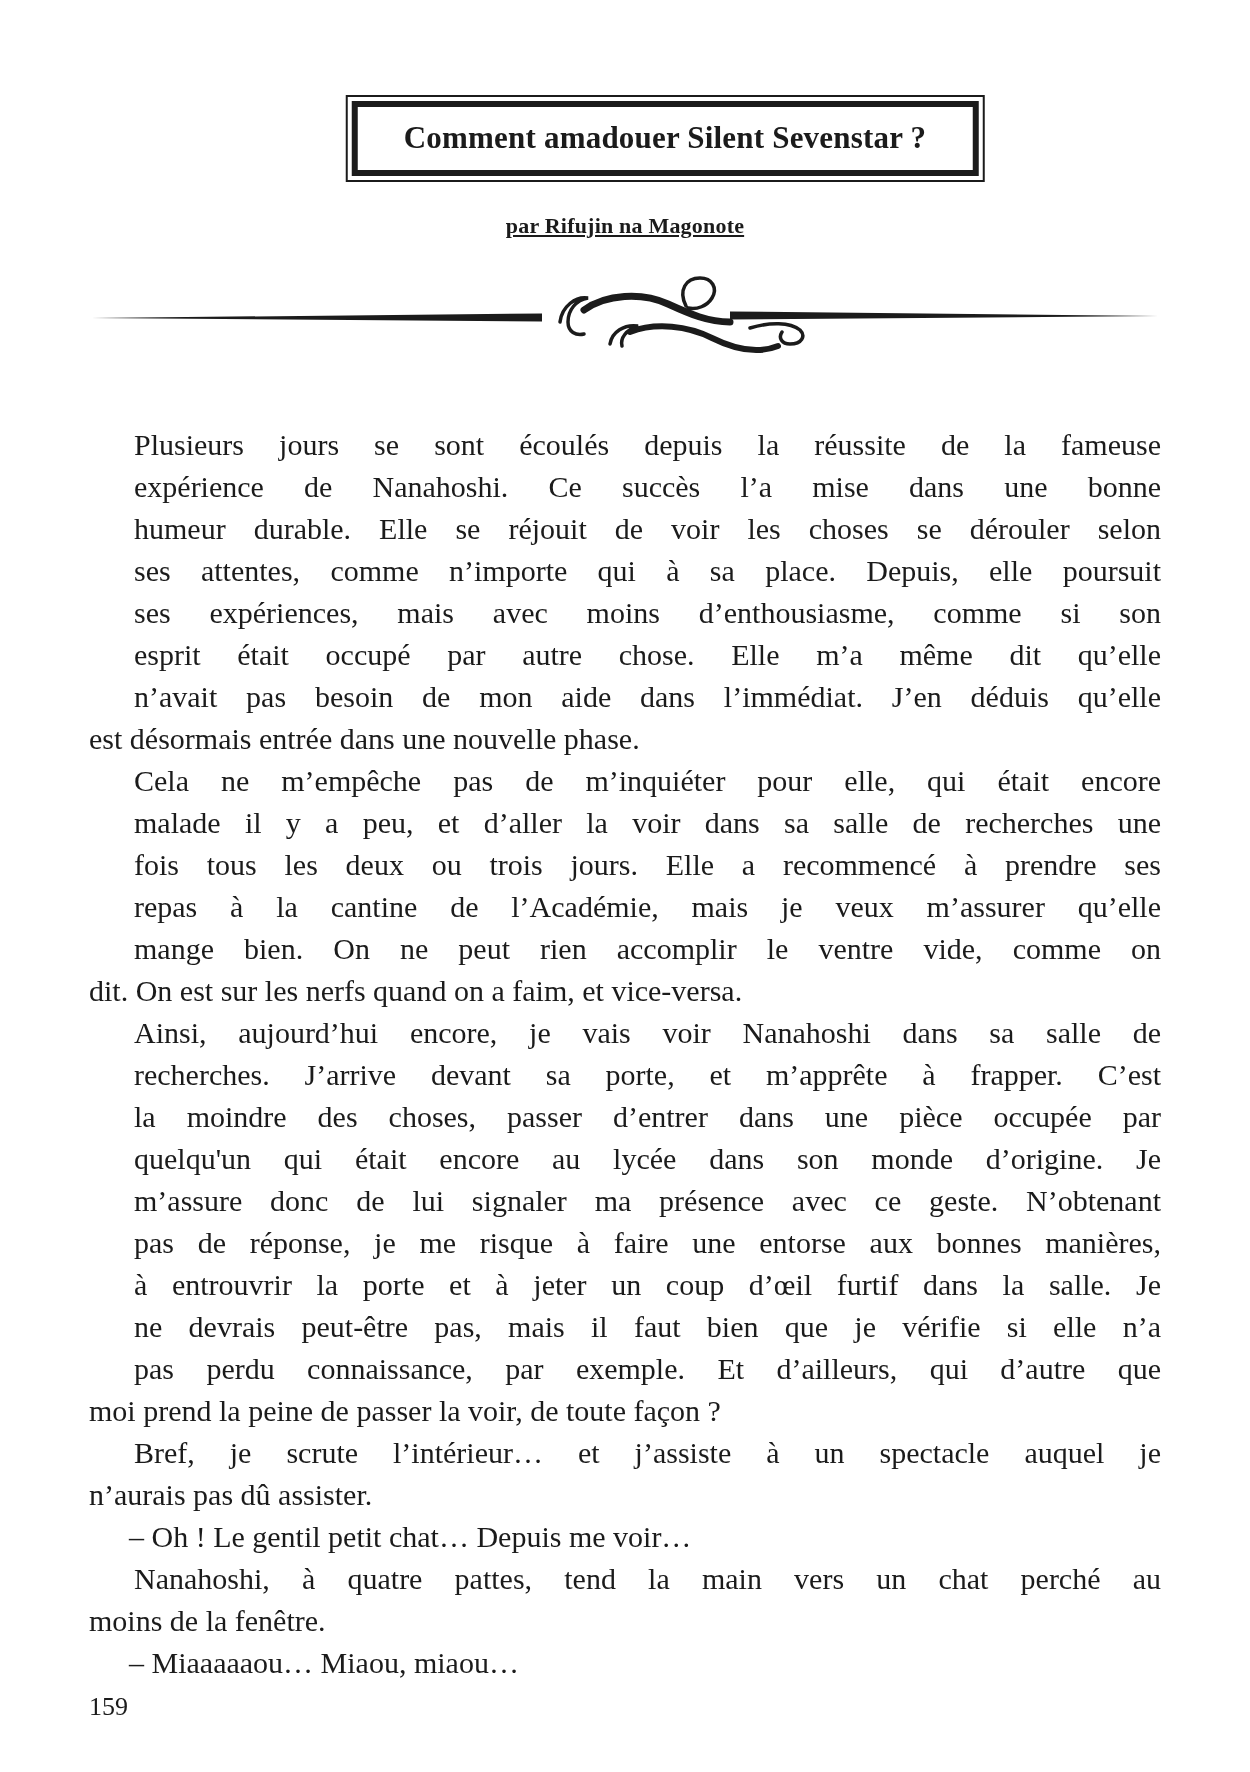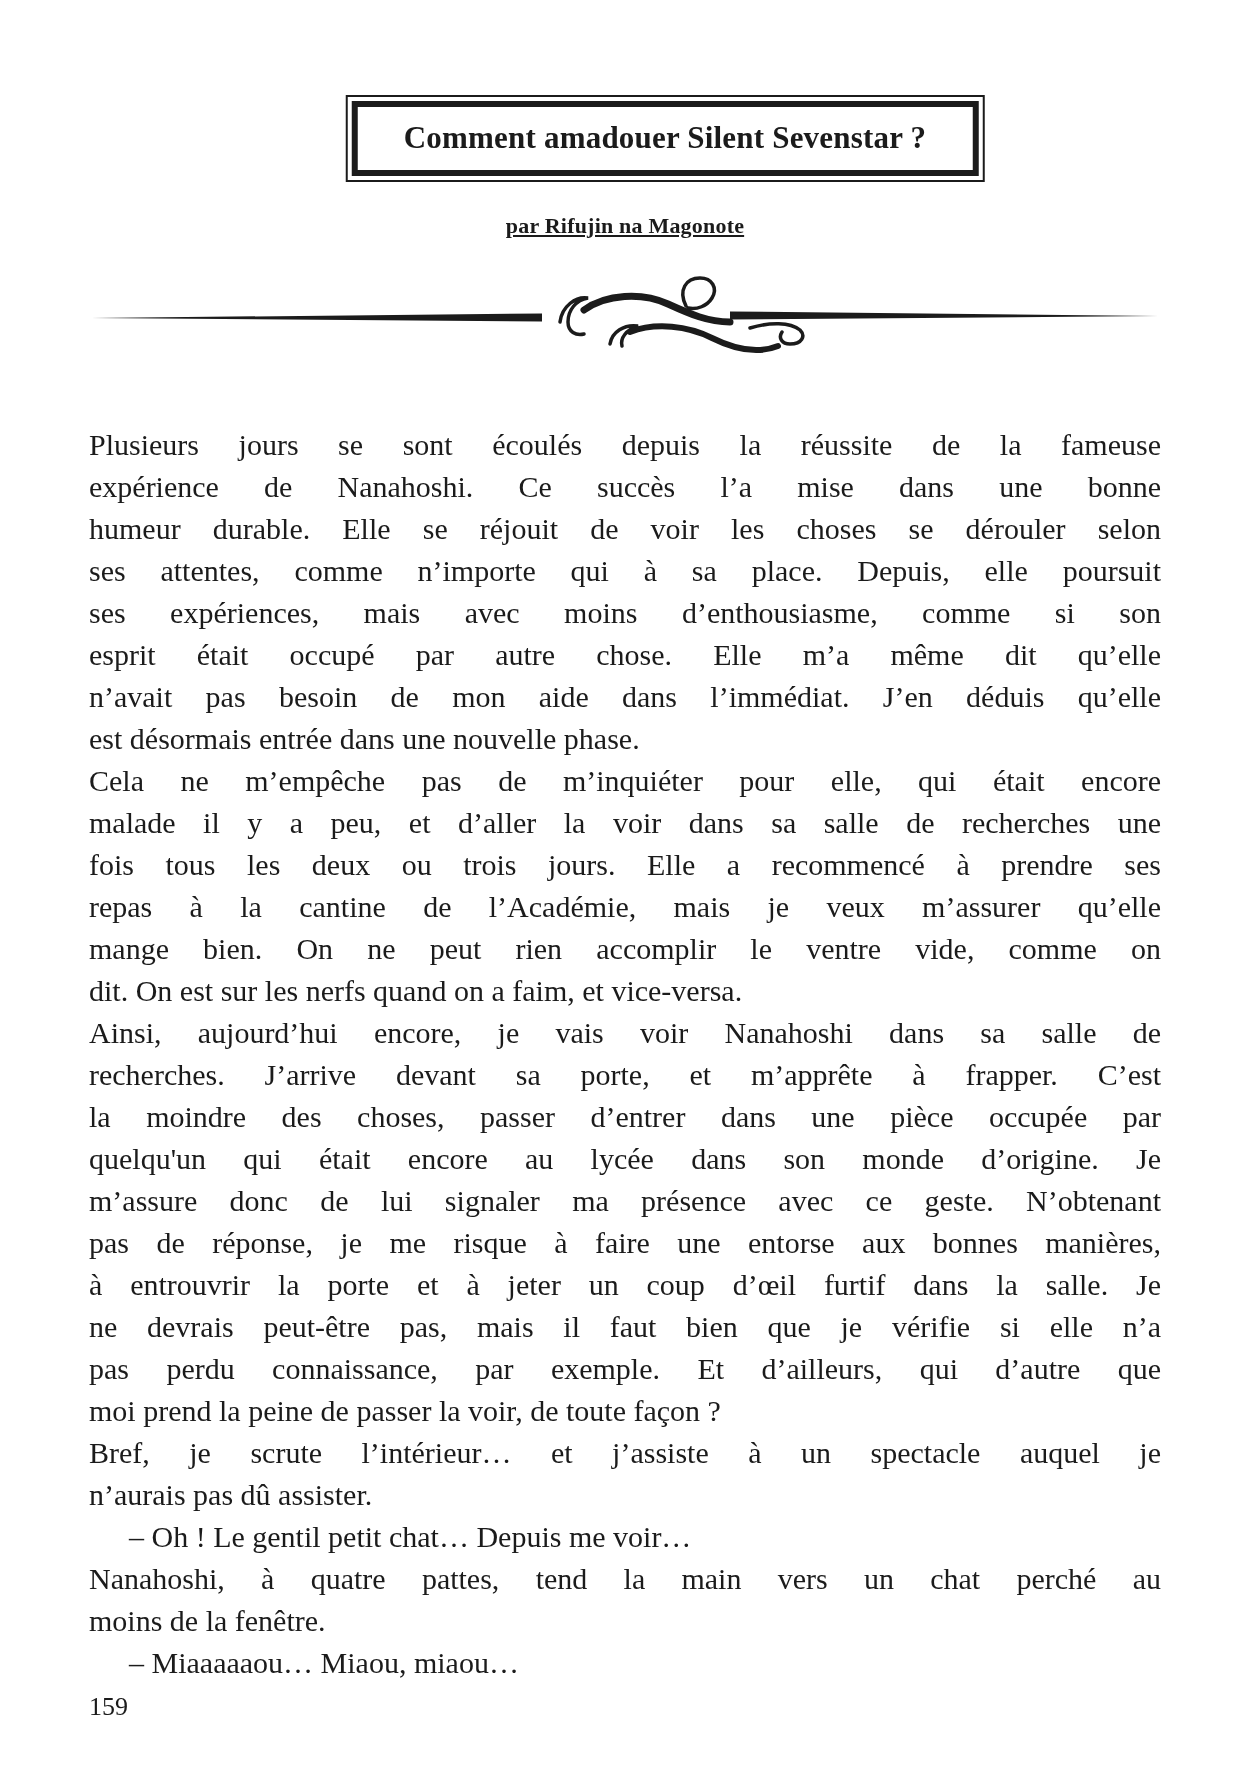--- a/index.html
+++ b/index.html
@@ -51,21 +51,21 @@
   .divider svg { display:block; width:100%; height:100%; }
 
   
   .text-block {
     position:absolute; top:424px; left:89px;
     width:1072px;
     font-size:30px;
     line-height:42px;
   }
   .line { text-align:justify; }
-  .line.fill { text-align-last:justify; }
+  .line.fill { text-align-last:justify;margin-left:45px; }
   .line.indent { text-indent:40px; }
 
   
   .page-number {
     position:absolute; left:89px; top:1694px;
     font-size:26px; line-height:1;
   }
 </style>
 </head>
 <body>

